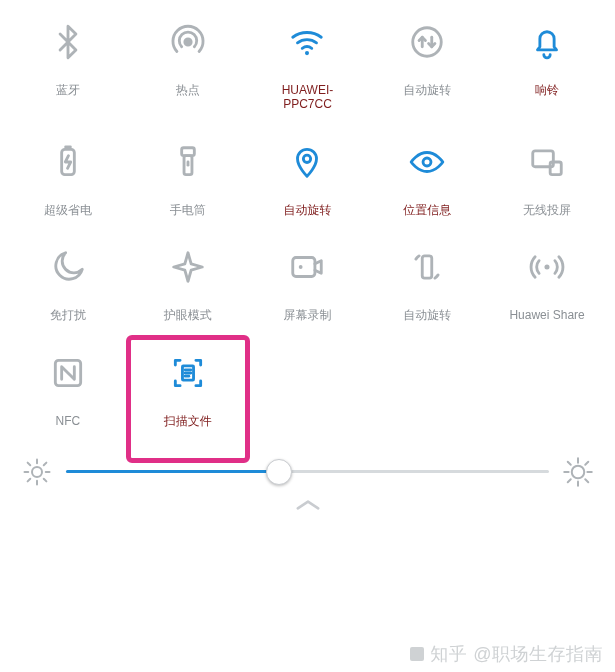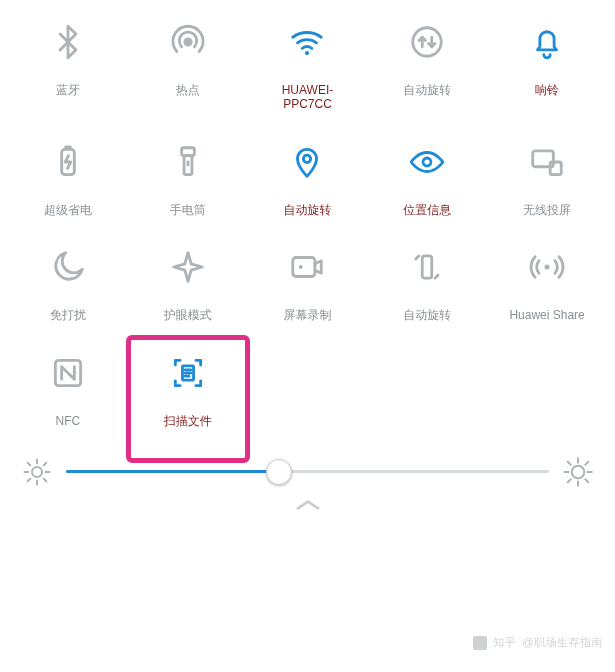--- a/index.html
+++ b/index.html
@@ -65,22 +65,22 @@
     position:absolute; left:0; height:3px; background:#1e8bd8; border-radius:2px;
   }
   .thumb {
     position:absolute; width:26px; height:26px; border-radius:50%;
     background:#fff; border:1px solid #c9ccd0; box-shadow: 0 1px 3px rgba(0,0,0,.25);
     transform: translateX(-50%);
   }
   .chevron-row { text-align:center; padding-top: 8px; }
   .chevron-row svg { width: 34px; height: 20px; }
   .watermark {
-    position:absolute; right: 12px; bottom: 22px;
-    font-size: 11px; color: #cfd2d4;
+    position:absolute; right: 12px; bottom: 6px;
+    font-size: 18px; color: #cfd2d4;
     display:flex; align-items:center; gap:6px;
     letter-spacing: .5px;
   }
   .wm-logo { width:14px; height:14px; background:#cfd2d4; border-radius:2px; display:inline-block; }
   .gray { stroke:#aeb3b7; }
   .blue { stroke:#1e8bd8; }
 </style>
 </head>
 <body>
 

